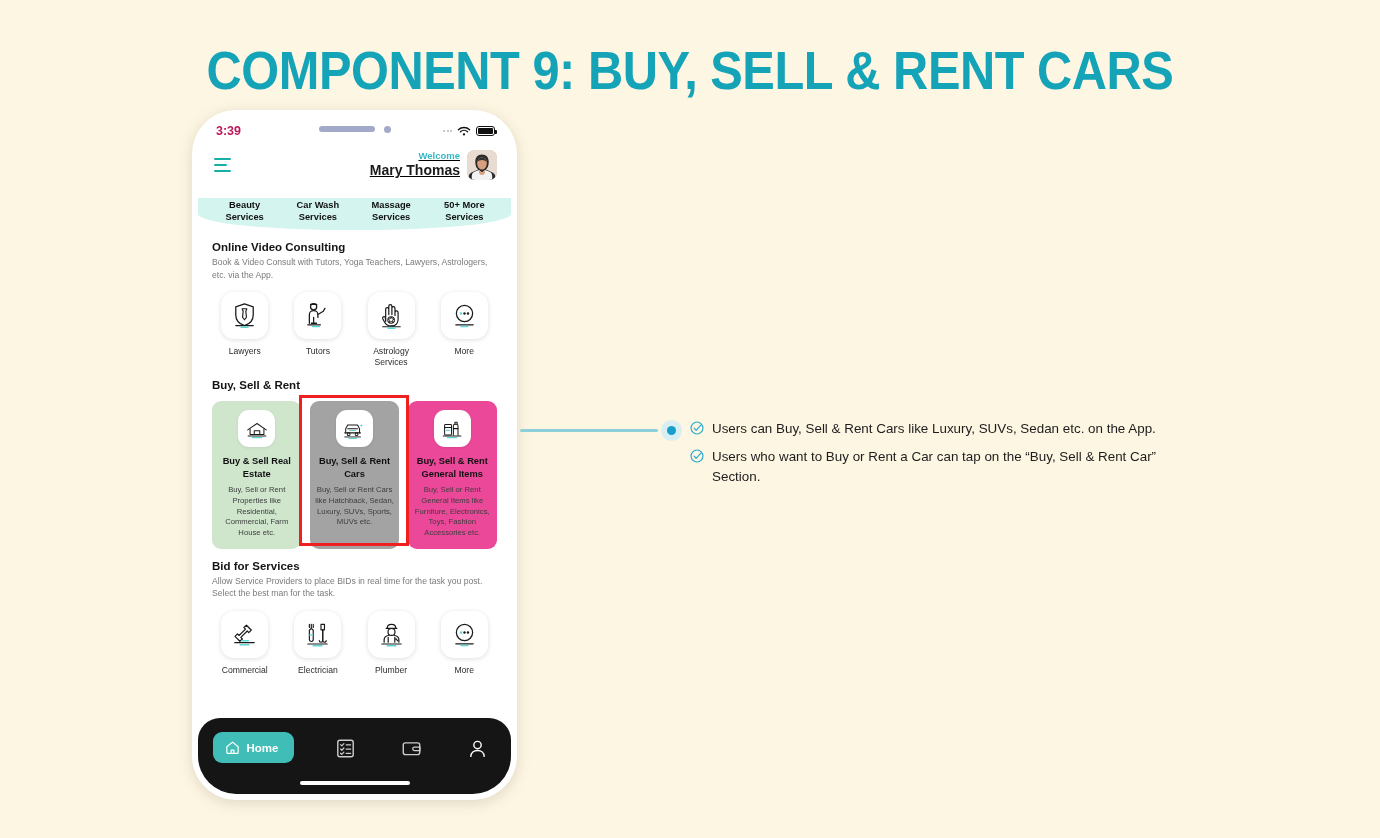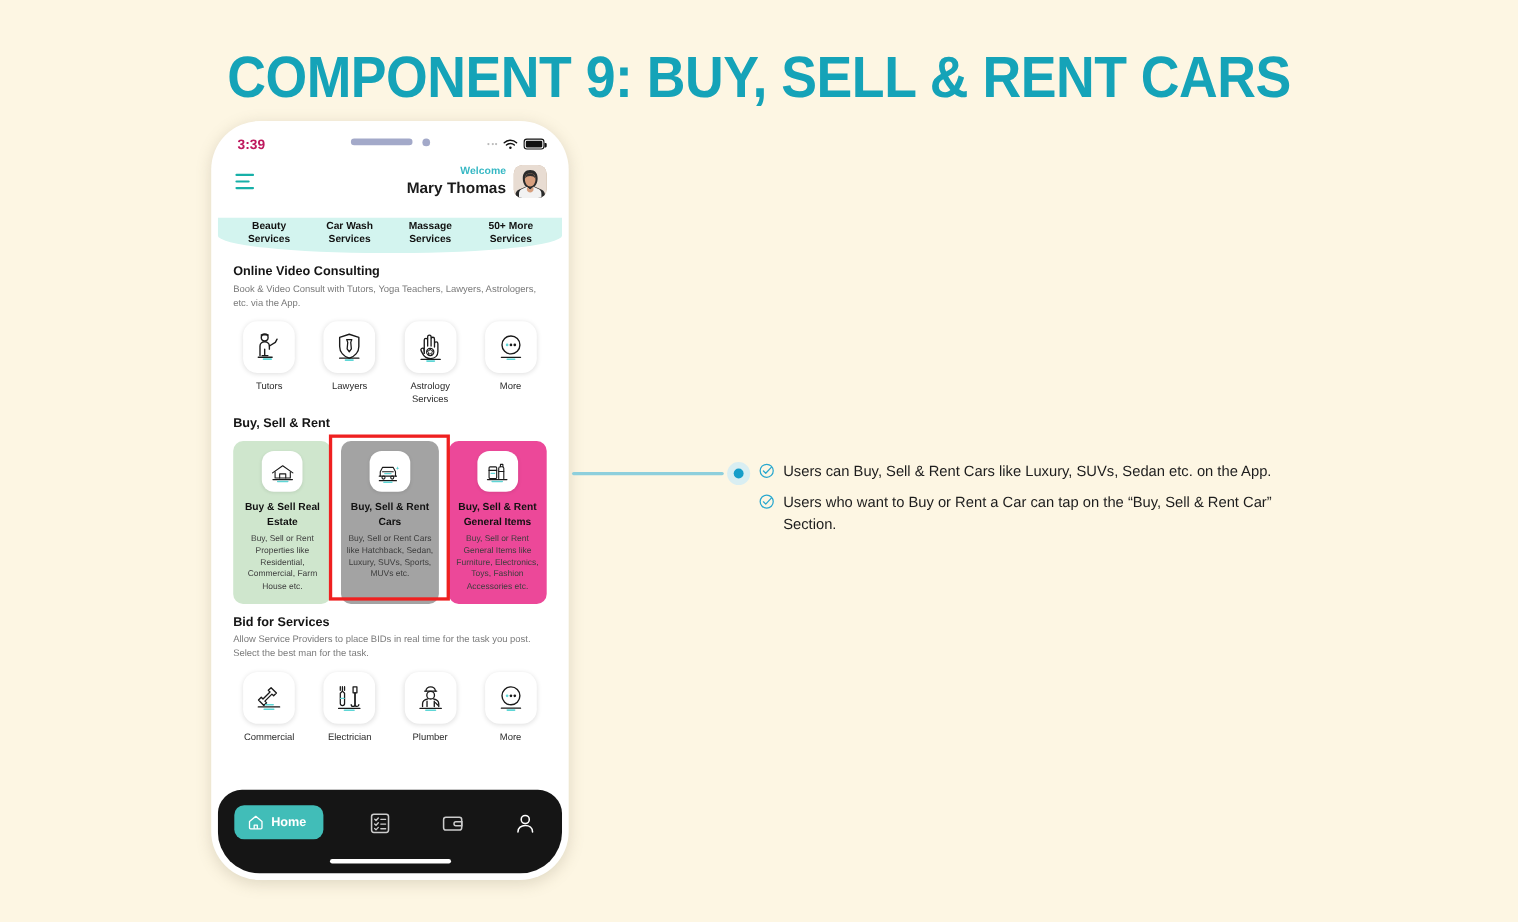--- a/index.html
+++ b/index.html
@@ -61,21 +61,21 @@
   .status-right{display:flex;align-items:center;gap:5px;}
   .sig{display:flex;align-items:flex-end;gap:1.5px;}
   .sig i{display:block;width:2px;height:2px;border-radius:50%;background:#b9b9b9;}
   .batt{
     width:19px;height:10px;border:1.4px solid #111;border-radius:3px;
     position:relative;padding:1px;box-sizing:border-box;
   }
   .batt::after{content:"";position:absolute;right:-3px;top:3px;width:1.6px;height:4px;background:#111;border-radius:0 1px 1px 0;}
   .batt i{display:block;width:100%;height:100%;background:#111;border-radius:1px;}
   
-  .app-header{padding:4px 14px 0 14px;position:relative;z-index:4;}
+  .app-header{padding:4px 14px 0 14px;position:relative;z-index:4;text-decoration:underline;}
   .hdr-row{display:flex;align-items:center;justify-content:space-between;}
   .menu-icon{display:flex;flex-direction:column;gap:3.5px;padding:4px 2px;}
   .menu-icon span{display:block;height:2.4px;background:#17b0a8;border-radius:2px;}
   .menu-icon span:nth-child(1){width:17px;}
   .menu-icon span:nth-child(2){width:13px;}
   .menu-icon span:nth-child(3){width:17px;}
   .user-block{display:flex;align-items:center;gap:7px;}
   .user-text{text-align:right;line-height:1.15;}
   .welcome{font-size:9.5px;color:#36b8c4;font-weight:bold;}
   .uname{font-size:14px;font-weight:bold;color:#1b1b1b;white-space:nowrap;}
@@ -260,43 +260,43 @@
     </div>
 
     <div class="sec">
       <div class="sec-title">Online Video Consulting</div>
       <div class="sec-sub">Book &amp; Video Consult with Tutors, Yoga Teachers, Lawyers, Astrologers, etc. via the App.</div>
       <div class="icon-row">
 
         <div class="icon-item">
           <div class="icon-tile">
             <svg viewBox="0 0 32 32">
+              <path d="M16 4l9 3v8.5c0 5.4-4 9.4-9 11-5-1.6-9-5.6-9-11V7z" fill="none" stroke="#1a1a1a" stroke-width="1.3" stroke-linejoin="round"></path>
+              <path d="M13.6 9h4.8l-1 2.6.6 6.2-2 2.6-2-2.6.6-6.2z" fill="none" stroke="#1a1a1a" stroke-width="1.2" stroke-linejoin="round"></path>
+              <path d="M7 26.4h18" stroke="#1a1a1a" stroke-width="1.3" stroke-linecap="round"></path>
+              <path d="M12.5 28.2h7" stroke="#5fd6d6" stroke-width="1.6" stroke-linecap="round"></path>
+            </svg>
+          </div>
+          <div class="icon-label">Lawyers</div>
+        </div>
+
+        <div class="icon-item">
+          <div class="icon-tile">
+            <svg viewBox="0 0 32 32">
               <g fill="none" stroke="#1a1a1a" stroke-width="1.3" stroke-linecap="round" stroke-linejoin="round">
                 <circle cx="12" cy="7" r="3.2"></circle>
                 <path d="M8.8 4.6h6.4M7.6 24V15c0-2.3 2-4 4.4-4s4.4 1.7 4.4 4v3"></path>
                 <path d="M16.4 15l5.6-3.4M22 11.6l1.6-3"></path>
                 <path d="M9.6 24h5.4M12 18v6"></path>
               </g>
               <path d="M6 25.6h13" stroke="#1a1a1a" stroke-width="1.3" stroke-linecap="round"></path>
               <path d="M11 27.4h7" stroke="#5fd6d6" stroke-width="1.6" stroke-linecap="round"></path>
             </svg>
           </div>
           <div class="icon-label">Tutors</div>
-        </div>
-
-        <div class="icon-item">
-          <div class="icon-tile">
-            <svg viewBox="0 0 32 32">
-              <path d="M16 4l9 3v8.5c0 5.4-4 9.4-9 11-5-1.6-9-5.6-9-11V7z" fill="none" stroke="#1a1a1a" stroke-width="1.3" stroke-linejoin="round"></path>
-              <path d="M13.6 9h4.8l-1 2.6.6 6.2-2 2.6-2-2.6.6-6.2z" fill="none" stroke="#1a1a1a" stroke-width="1.2" stroke-linejoin="round"></path>
-              <path d="M7 26.4h18" stroke="#1a1a1a" stroke-width="1.3" stroke-linecap="round"></path>
-              <path d="M12.5 28.2h7" stroke="#5fd6d6" stroke-width="1.6" stroke-linecap="round"></path>
-            </svg>
-          </div>
-          <div class="icon-label">Lawyers</div>
         </div>
 
         <div class="icon-item">
           <div class="icon-tile">
             <svg viewBox="0 0 32 32">
               <path d="M10 22V9.4a1.6 1.6 0 113.2 0V15m0-1.4V6.4a1.6 1.6 0 113.2 0V15m0-2.2V8.4a1.6 1.6 0 113.2 0V16m0-3.2a1.6 1.6 0 113.2 0v7.4c0 4-2.8 6.6-6.8 6.6-3.6 0-6-1.6-7.4-4.4l-1.6-3a1.6 1.6 0 012.6-1.8L10 22" fill="none" stroke="#1a1a1a" stroke-width="1.25" stroke-linecap="round" stroke-linejoin="round"></path>
               <circle cx="15.6" cy="20.6" r="3.4" fill="#fff" stroke="#1a1a1a" stroke-width="1.1"></circle>
               <path d="M15.6 17.6l.9 1.8 2 .3-1.45 1.4.35 2-1.8-1-1.8 1 .35-2L12.7 19.7l2-.3z" fill="none" stroke="#1a1a1a" stroke-width=".9" stroke-linejoin="round"></path>
               <path d="M7 27.6h18" stroke="#1a1a1a" stroke-width="1.2" stroke-linecap="round"></path>
               <path d="M12.5 29.2h7" stroke="#5fd6d6" stroke-width="1.5" stroke-linecap="round"></path>

